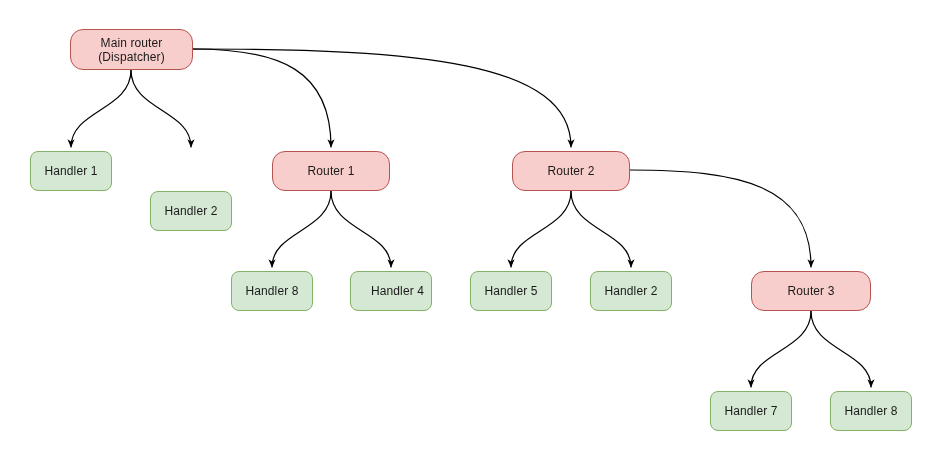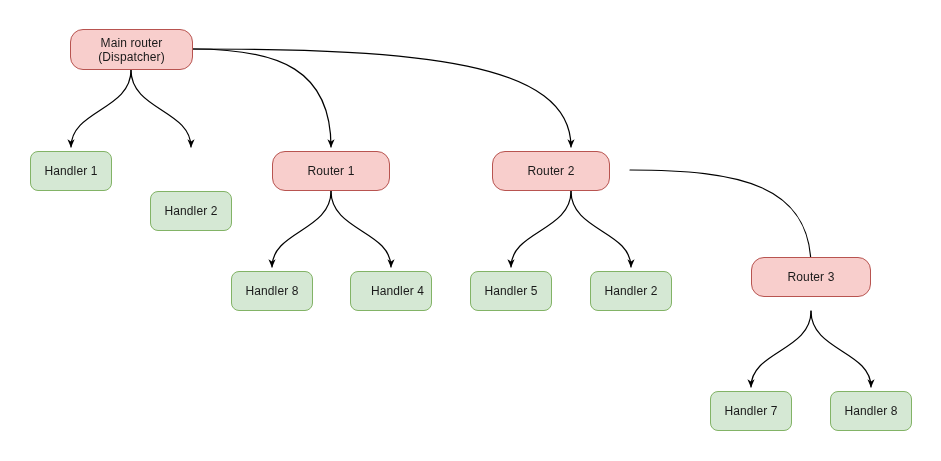--- a/index.html
+++ b/index.html
@@ -88,36 +88,36 @@
       </div>
       <div class="node handler" style="left: 30px; top: 151px; width: 82px; height: 40px;">
         <span class="node-label">Handler 1</span>
       </div>
       <div class="node handler" style="left: 150px; top: 151px; width: 82px; height: 40px; margin-top: 40px;">
         <span class="node-label">Handler 2</span>
       </div>
       <div class="node router" style="left: 272px; top: 151px; width: 118px; height: 40px;">
         <span class="node-label">Router 1</span>
       </div>
-      <div class="node router" style="left: 492px; top: 151px; width: 118px; height: 40px;">
+      <div class="node router" style="left: 512px; top: 151px; width: 118px; height: 40px;">
         <span class="node-label">Router 2</span>
       </div>
       <div class="node handler" style="left: 231px; top: 271px; width: 82px; height: 40px;">
         <span class="node-label">Handler 8</span>
       </div>
       <div class="node handler" style="left: 350px; top: 271px; width: 82px; height: 40px; padding-left: 13px;">
         <span class="node-label">Handler 4</span>
       </div>
       <div class="node handler" style="left: 470px; top: 271px; width: 82px; height: 40px;">
         <span class="node-label">Handler 5</span>
       </div>
       <div class="node handler" style="left: 590px; top: 271px; width: 82px; height: 40px;">
         <span class="node-label">Handler 2</span>
       </div>
-      <div class="node router" style="left: 751px; top: 257px; width: 120px; height: 40px;">
+      <div class="node router" style="left: 751px; top: 271px; width: 120px; height: 40px;">
         <span class="node-label">Router 3</span>
       </div>
       <div class="node handler" style="left: 710px; top: 391px; width: 82px; height: 40px;">
         <span class="node-label">Handler 7</span>
       </div>
       <div class="node handler" style="left: 830px; top: 391px; width: 82px; height: 40px;">
         <span class="node-label">Handler 8</span>
       </div>
     </div>
 

